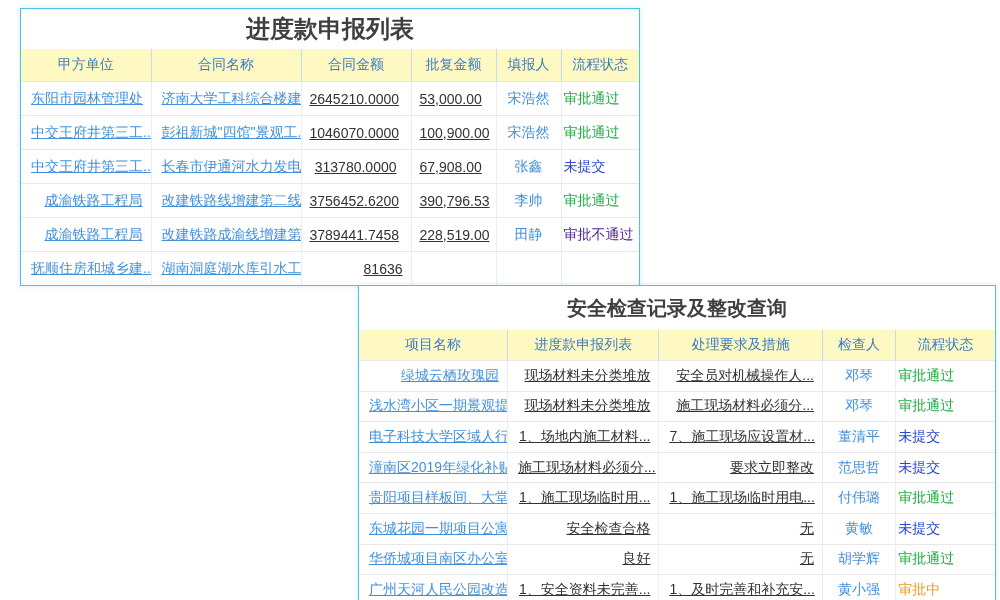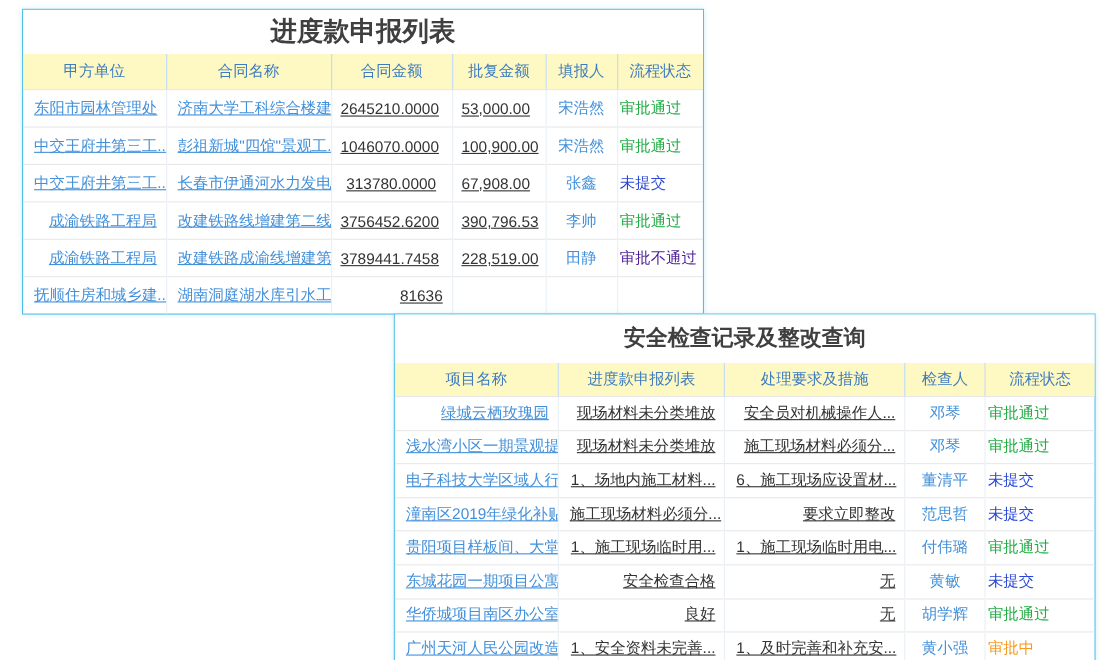--- a/index.html
+++ b/index.html
@@ -134,21 +134,21 @@
         <tr>
           <td class="link left">浅水湾小区一期景观提升</td>
           <td class="left">现场材料未分类堆放</td>
           <td class="left">施工现场材料必须分...</td>
           <td class="ctr link">邓琴</td>
           <td class="status" style="color: rgb(33, 173, 68);">审批通过</td>
         </tr>
         <tr>
           <td class="link left">电子科技大学区域人行道</td>
           <td class="left">1、场地内施工材料...</td>
-          <td class="left">6、施工现场应设置材...</td>
+          <td class="left">7、施工现场应设置材...</td>
           <td class="ctr link">董清平</td>
           <td class="status" style="color: rgb(40, 69, 212);">未提交</td>
         </tr>
         <tr>
           <td class="link left">潼南区2019年绿化补贴项</td>
           <td class="left">施工现场材料必须分...</td>
           <td class="left">要求立即整改</td>
           <td class="ctr link">范思哲</td>
           <td class="status" style="color: rgb(40, 69, 212);">未提交</td>
         </tr>

